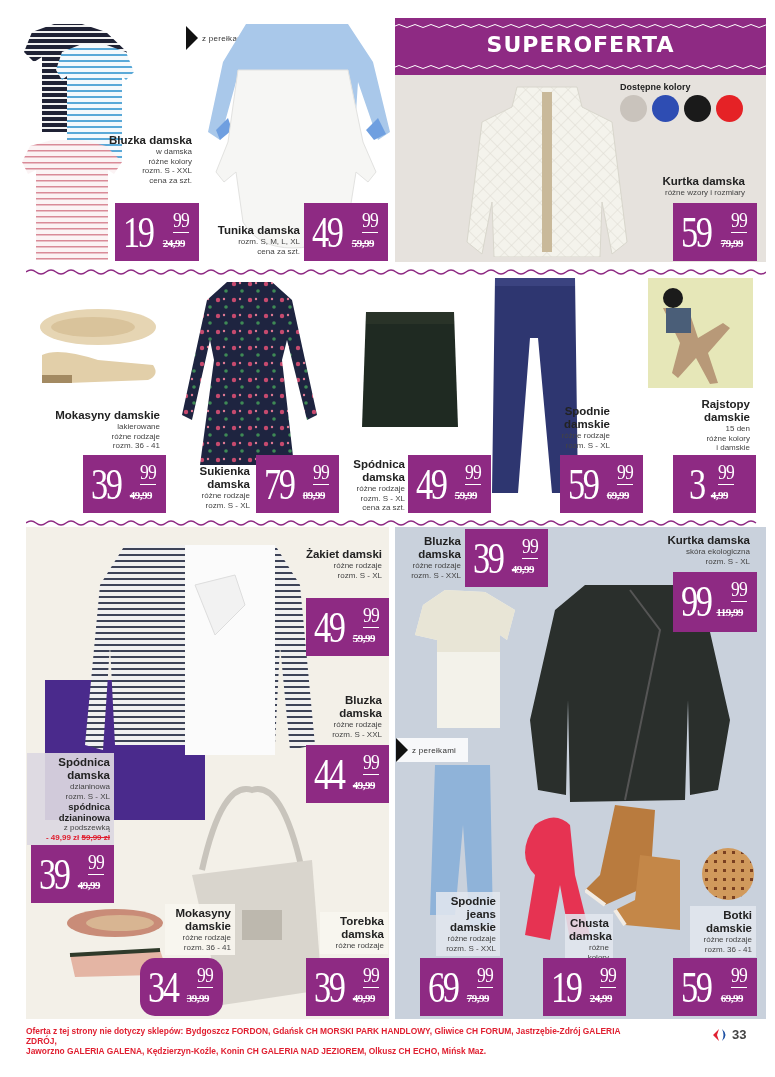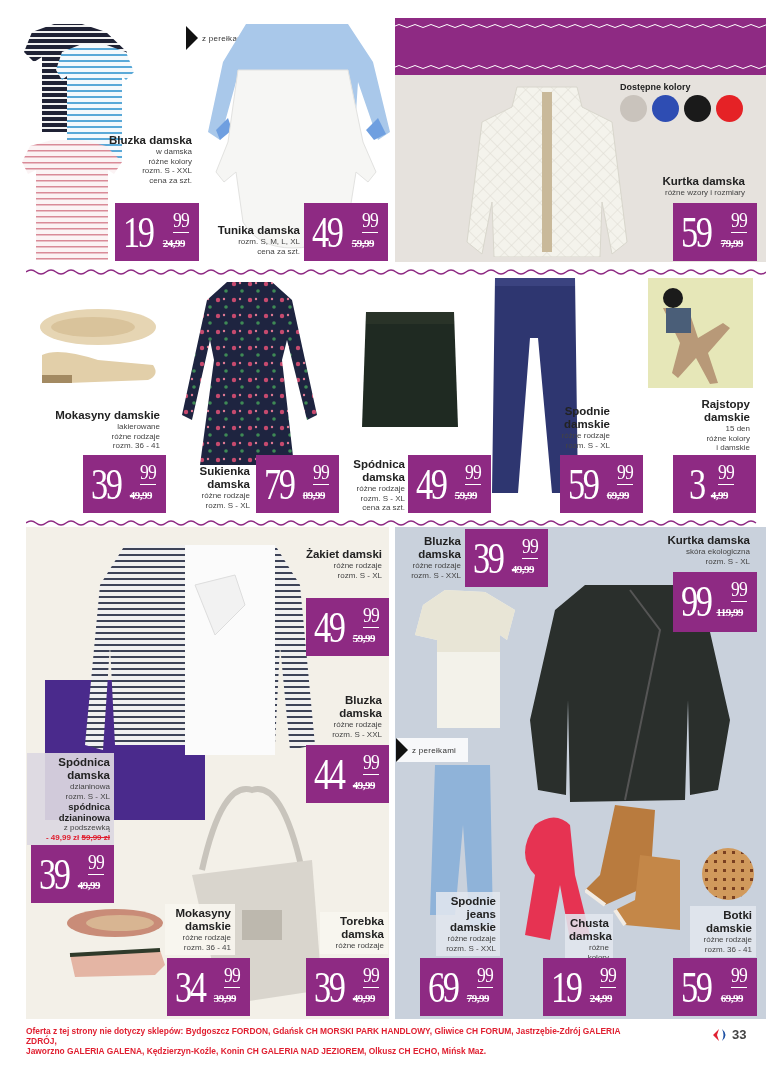--- a/index.html
+++ b/index.html
@@ -86,20 +86,21 @@
   <span class="main">49</span>
   <span class="cents">99</span>
   <span class="old">59,99</span>
 </div>
 
 <div class="abs" style="left:395px;top:18px;width:371px;height:244px;background:#e6e2dd;"></div>
 <div class="abs" style="left:395px;top:18px;width:371px;height:57px;background:#8e2a83;">
   <svg class="abs" style="left:0;top:5px;" width="371" height="6" viewBox="0 0 371 6">
       <path d="M0 3 q4 -3 8 0 t8 0 t8 0 t8 0 t8 0 t8 0 t8 0 t8 0 t8 0 t8 0 t8 0 t8 0 t8 0 t8 0 t8 0 t8 0 t8 0 t8 0 t8 0 t8 0 t8 0 t8 0 t8 0 t8 0 t8 0 t8 0 t8 0 t8 0 t8 0 t8 0 t8 0 t8 0 t8 0 t8 0 t8 0 t8 0 t8 0 t8 0 t8 0 t8 0 t8 0 t8 0 t8 0 t8 0 t8 0 t8 0 t8 0" fill="none" stroke="#fff" stroke-width="1"></path>
     </svg>
+  <div class="abs" style="left:0;top:14px;width:371px;text-align:center;color:#fff;font-weight:bold;font-size:22px;letter-spacing:1px;font-family:'DejaVu Sans',sans-serif;">SUPEROFERTA</div>
   <svg class="abs" style="left:0;top:46px;" width="371" height="6" viewBox="0 0 371 6">
       <path d="M0 3 q4 -3 8 0 t8 0 t8 0 t8 0 t8 0 t8 0 t8 0 t8 0 t8 0 t8 0 t8 0 t8 0 t8 0 t8 0 t8 0 t8 0 t8 0 t8 0 t8 0 t8 0 t8 0 t8 0 t8 0 t8 0 t8 0 t8 0 t8 0 t8 0 t8 0 t8 0 t8 0 t8 0 t8 0 t8 0 t8 0 t8 0 t8 0 t8 0 t8 0 t8 0 t8 0 t8 0 t8 0 t8 0 t8 0 t8 0 t8 0" fill="none" stroke="#fff" stroke-width="1"></path>
     </svg>
 </div>
 <div class="photo" style="left:462px;top:82px;width:170px;height:175px;">
   <svg width="170" height="175" viewBox="0 0 170 175">
     <defs>
         <pattern id="quilt" width="10" height="10" patternUnits="userSpaceOnUse" patternTransform="rotate(45)">
           <rect width="10" height="10" fill="#f4f3ec"></rect>
           <path d="M0 0 L10 0 M0 0 L0 10" stroke="#dcdad0" stroke-width="1"></path>
@@ -305,21 +306,21 @@
   <span class="main">39</span>
   <span class="cents">99</span>
   <span class="old">49,99</span>
 </div>
 
 <div class="lbl bg" style="left:165px;top:904px;width:70px;background:rgba(248,246,240,0.9);">
   <div class="t">Mokasyny damskie</div>
   <div class="d">różne rodzaje</div>
   <div class="d">rozm. 36 - 41</div>
 </div>
-<div class="price" style="left:167px;top:958px;width:83px;height:58px;">
+<div class="price" style="left:140px;top:958px;width:83px;height:58px;border-radius:15px;">
   <span class="main">34</span>
   <span class="cents">99</span>
   <span class="old">39,99</span>
 </div>
 
 <div class="lbl bg" style="left:320px;top:912px;width:68px;background:rgba(248,246,240,0.9);">
   <div class="t">Torebka damska</div>
   <div class="d">różne rodzaje</div>
 </div>
 <div class="price" style="left:306px;top:958px;width:83px;height:58px;">

